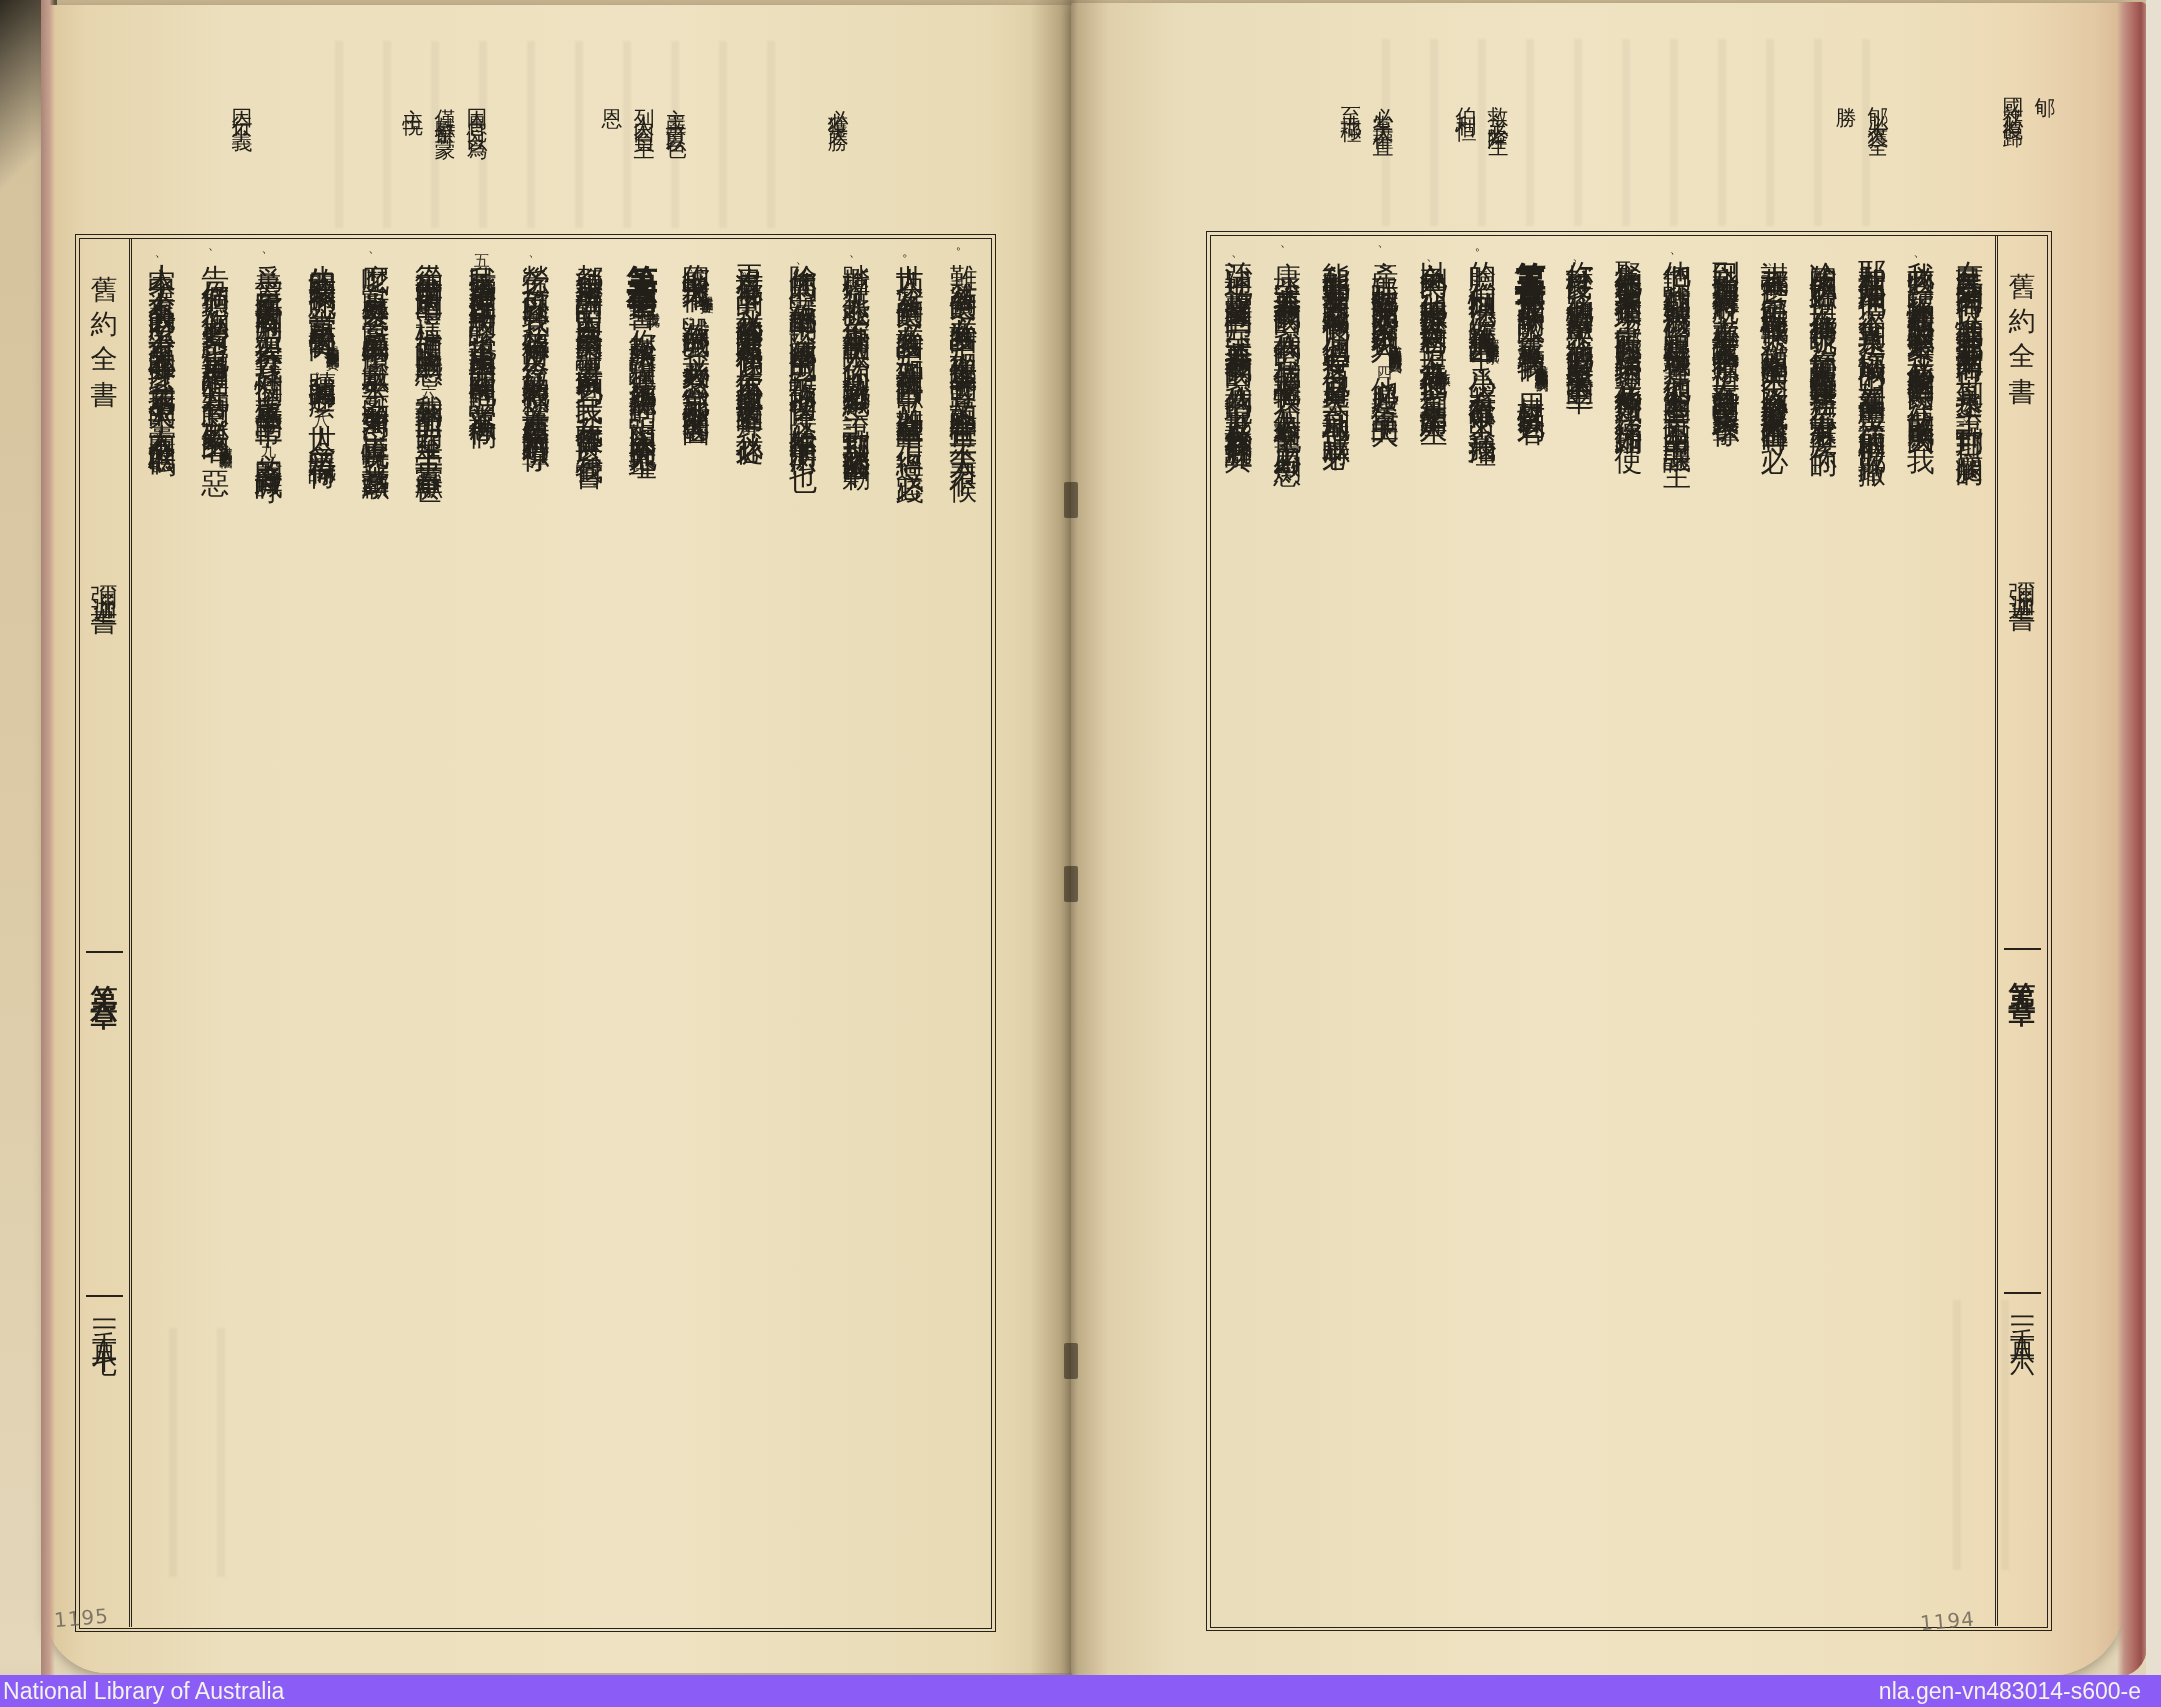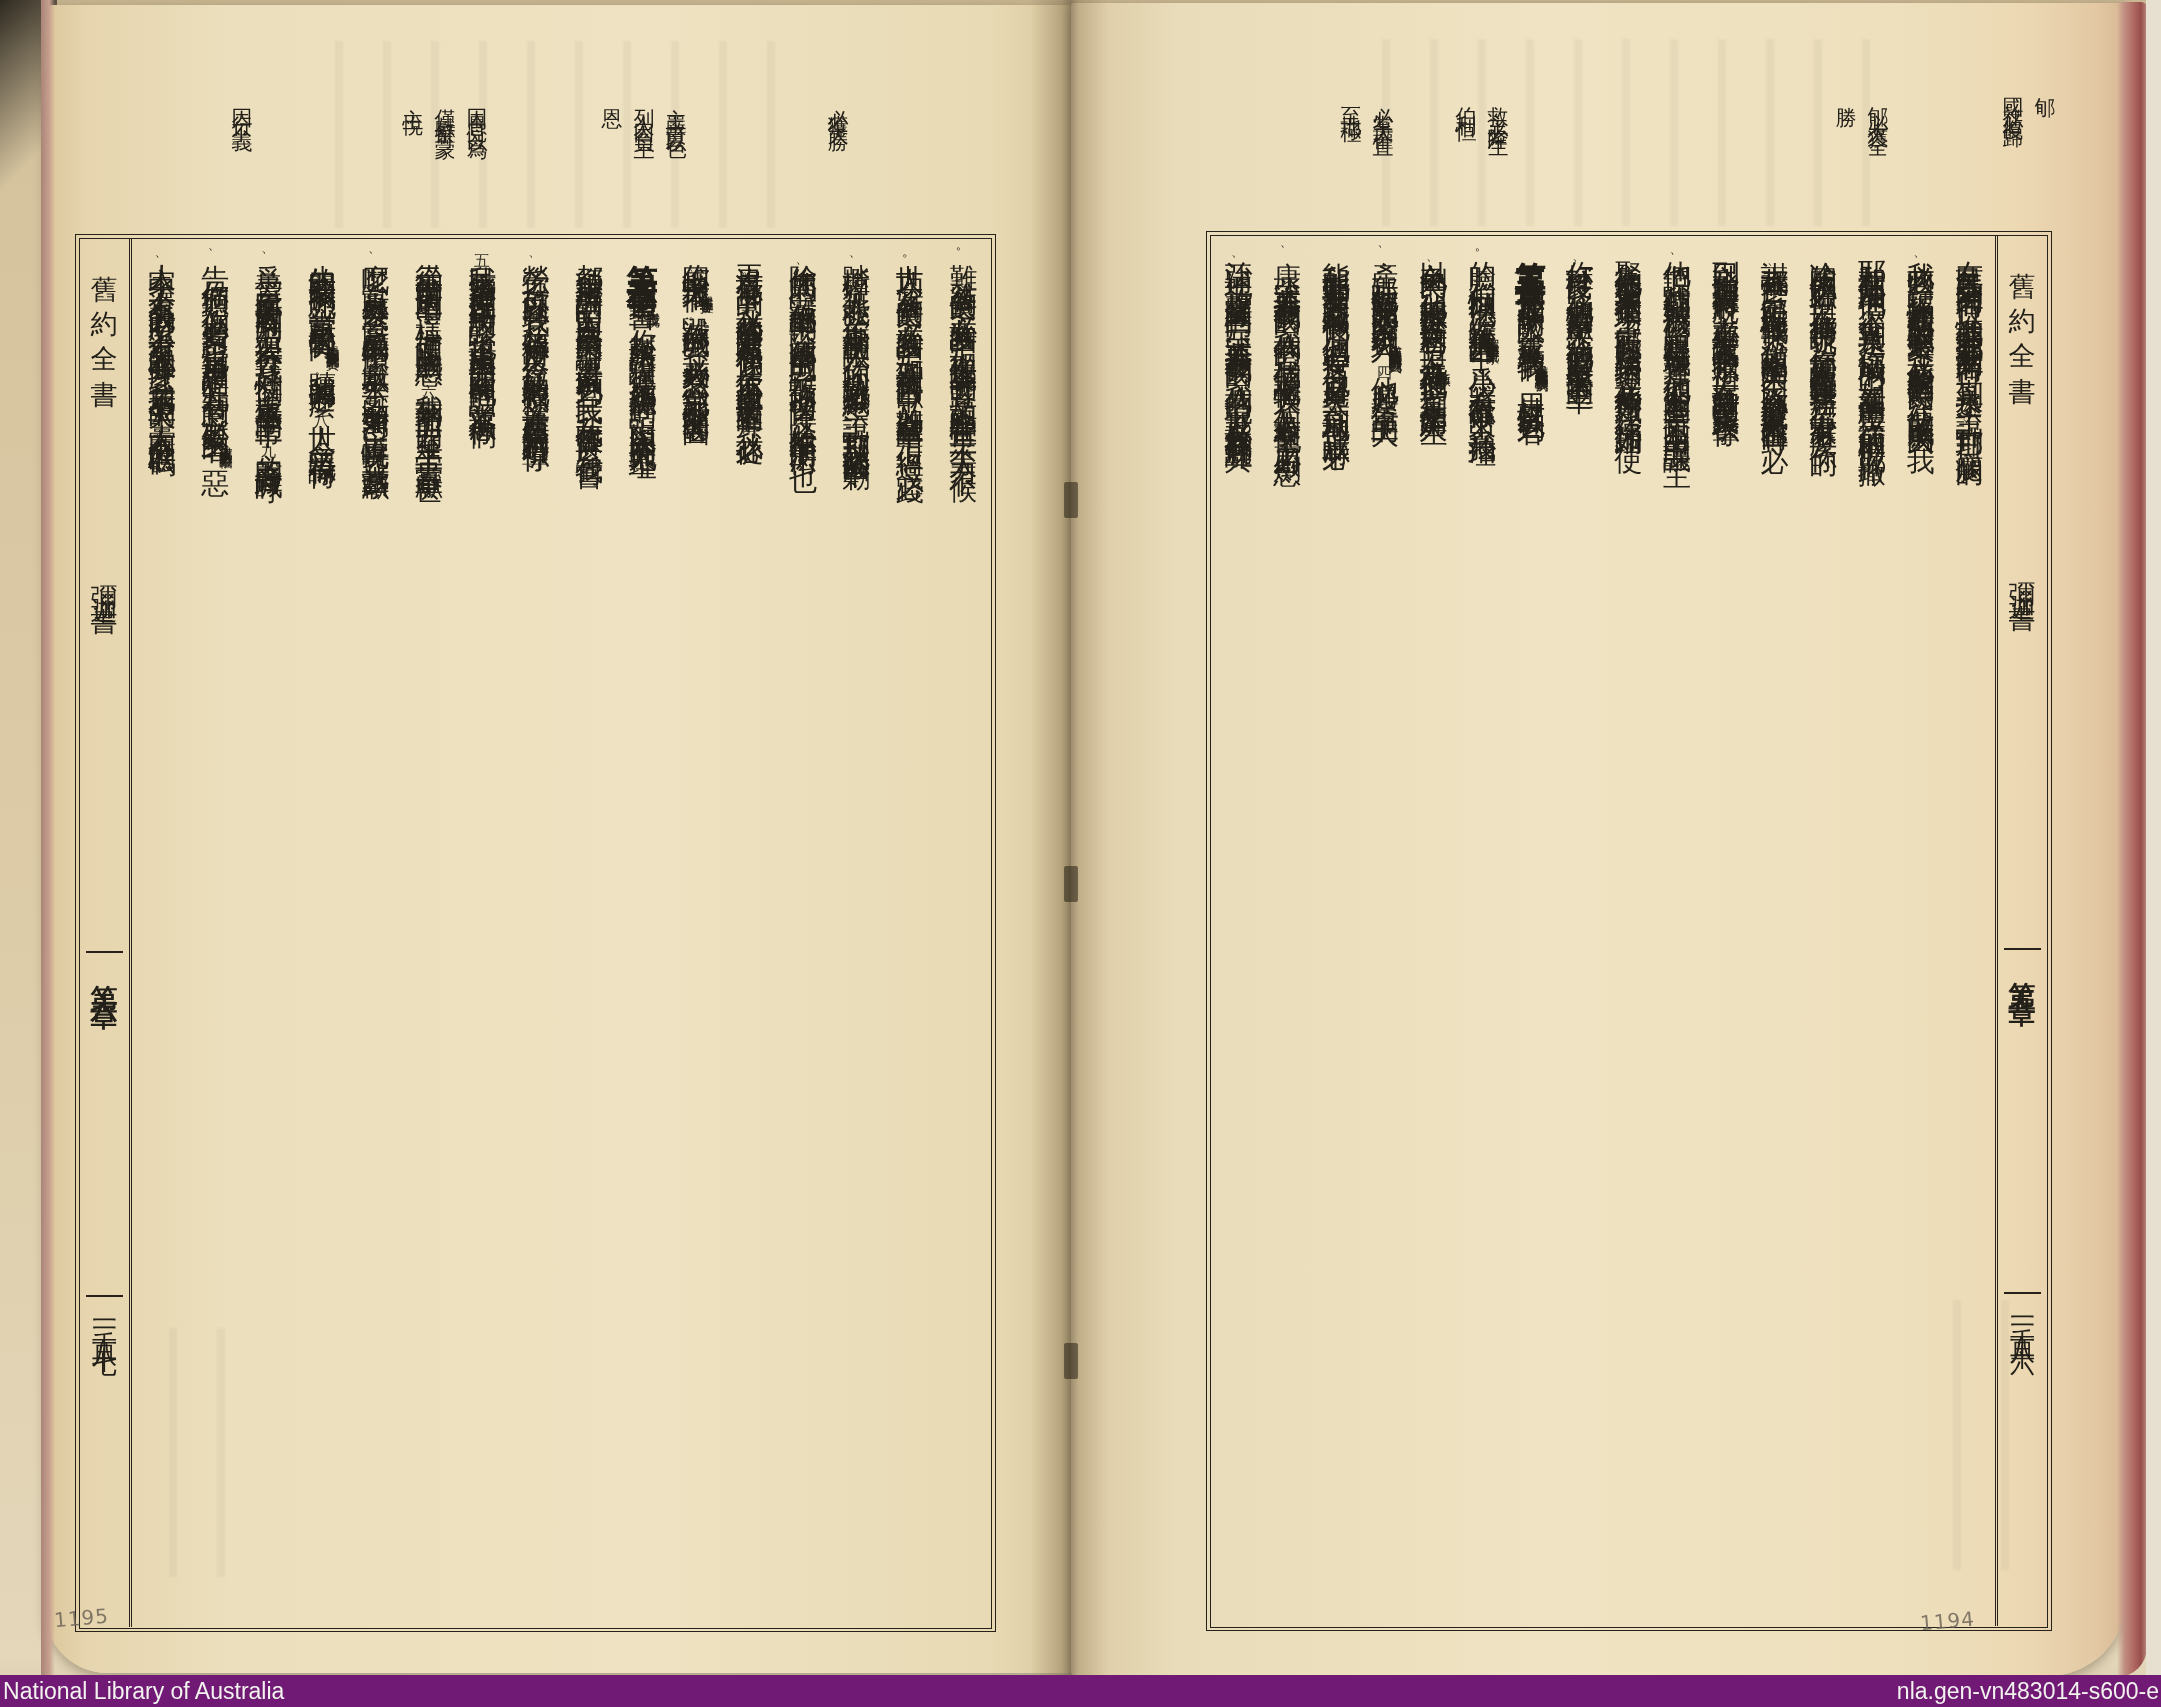--- a/index.html
+++ b/index.html
@@ -80,26 +80,26 @@
     background:repeating-linear-gradient(90deg,rgba(130,118,92,.16) 0 8.3px,rgba(130,118,92,0) 8.3px 48px);
     filter:blur(1px);
   }
   
   .hand{
     position:absolute;font-family:"DejaVu Sans",sans-serif;
     color:#6e665a;font-size:20px;transform:rotate(-5deg);letter-spacing:1px;opacity:.85;
   }
   
   .footer{
-    position:absolute;left:0;bottom:0;width:100%;height:33px;background:#701a75;
+    position:absolute;left:0;bottom:0;width:100%;height:33px;background:#8b5cf6;
     font-family:"Liberation Sans","DejaVu Sans",sans-serif;color:#f2f2ee;
     display:flex;align-items:center;justify-content:space-between;font-size:23px;
   }
   .footer .lib{margin-left:3.1px;}
-  .footer .id{margin-right:2px;}
+  .footer .id{margin-right:20px;}
 </style>
 </head>
 <body class="noselect">
 
 <div class="corner-dark"></div>
 
 <div class="page left">
   <div class="ghost" style="left:290px;top:36px;width:467px;height:187px;"></div>
   <div class="ghost" style="left:124px;top:1323px;width:62px;height:249px;"></div>
 

